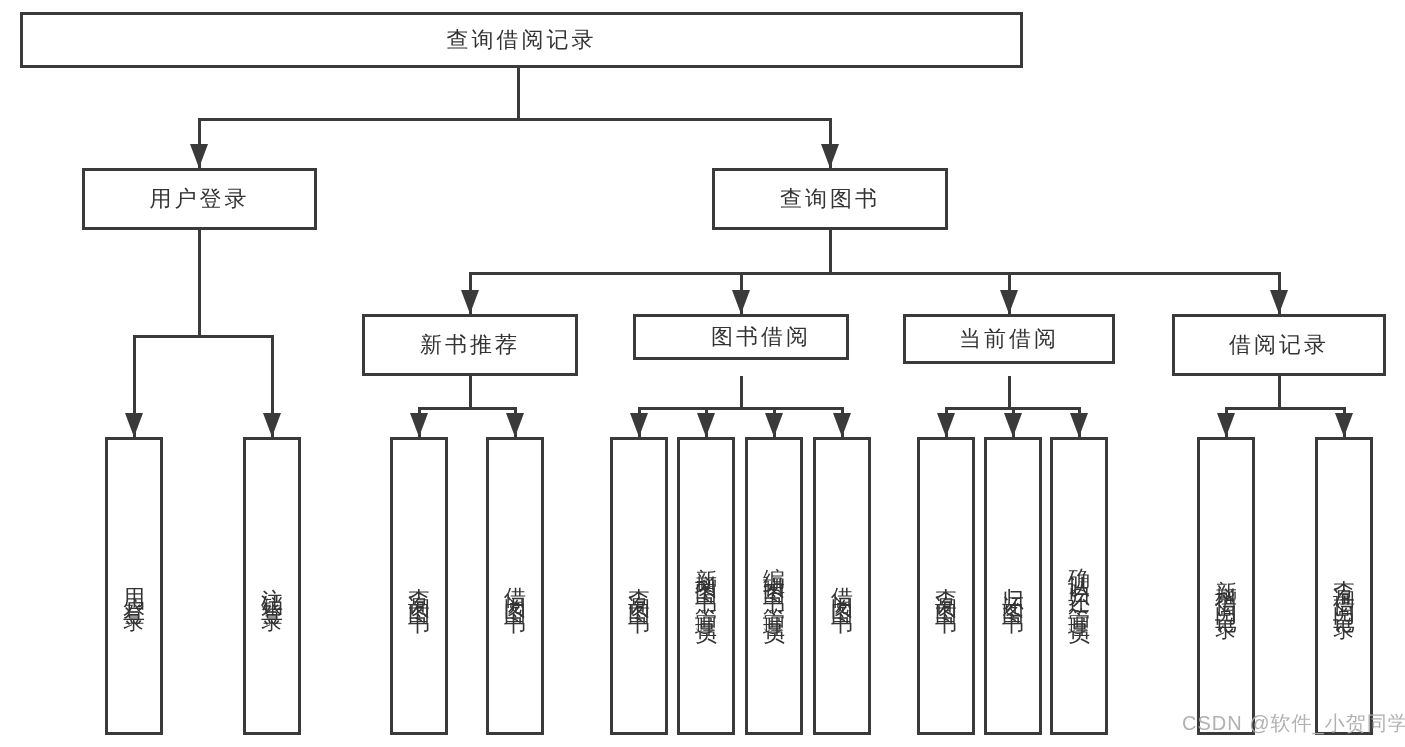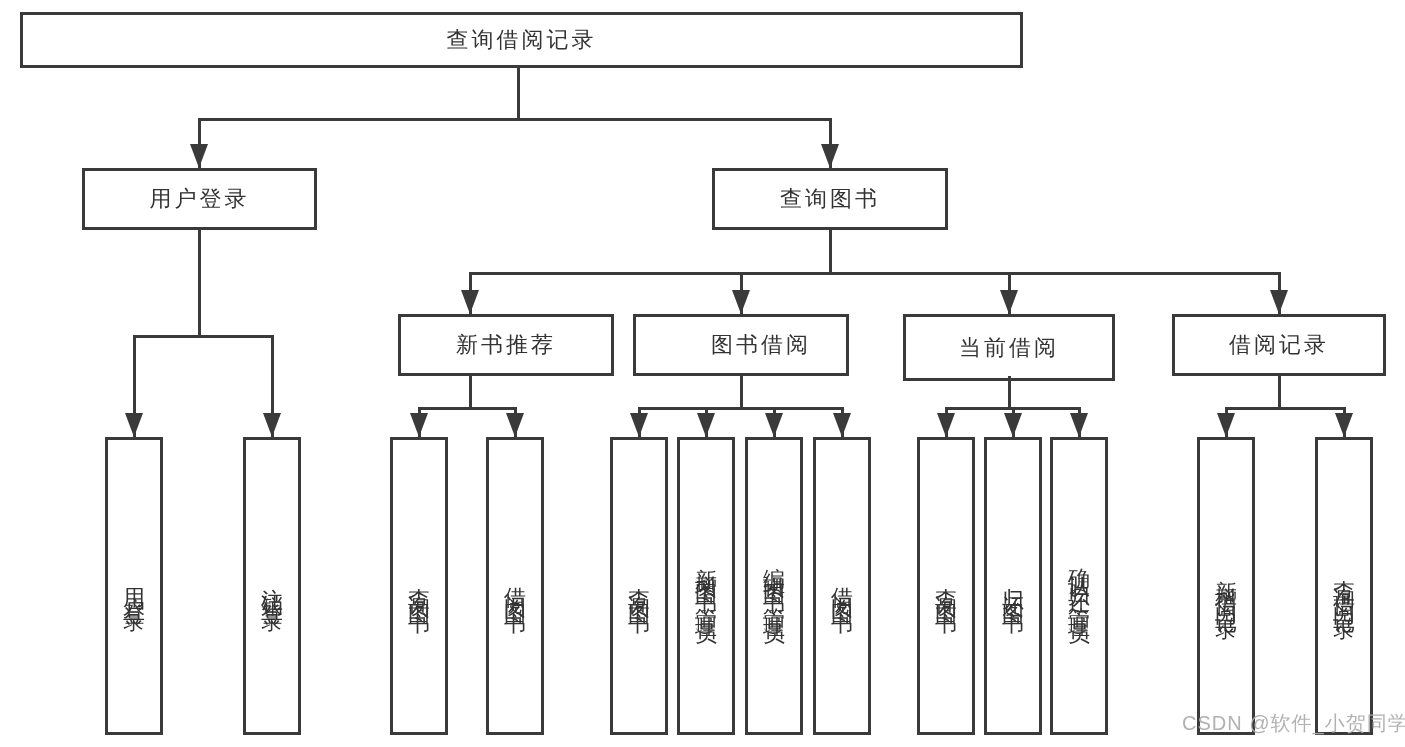--- a/index.html
+++ b/index.html
@@ -37,23 +37,23 @@
 </head>
 <body>
 
 <div class="stage">
 
   <div class="box hbox" style="left:20px; top:12px; width:1003px; height:56px;">查询借阅记录</div>
 
   <div class="box hbox" style="left:82px; top:168px; width:235px; height:62px;">用户登录</div>
   <div class="box hbox" style="left:712px; top:168px; width:236px; height:62px;">查询图书</div>
 
-  <div class="box hbox" style="left:362px; top:314px; width:216px; height:62px;margin-left:36px;">新书推荐</div>
-  <div class="box hbox" style="left:633px; top:314px; width:216px; height:62px;padding-left:40px;">图书借阅</div>
-  <div class="box hbox" style="left:903px; top:314px; width:212px; height:67px;">当前借阅</div>
+  <div class="box hbox" style="left:362px; top:314px; width:216px; height:62px;">新书推荐</div>
+  <div class="box hbox" style="left:633px; top:314px; width:216px; height:46px;padding-left:40px;">图书借阅</div>
+  <div class="box hbox" style="left:903px; top:314px; width:212px; height:50px;">当前借阅</div>
   <div class="box hbox" style="left:1172px; top:314px; width:214px; height:62px;">借阅记录</div>
 
   <div class="box vbox" style="left:105px; top:437px; width:58px; height:298px;">用户登录</div>
   <div class="box vbox" style="left:243px; top:437px; width:58px; height:298px;">注销登录</div>
   <div class="box vbox" style="left:390px; top:437px; width:58px; height:298px;">查询图书</div>
   <div class="box vbox" style="left:486px; top:437px; width:58px; height:298px;">借阅图书</div>
   <div class="box vbox" style="left:610px; top:437px; width:58px; height:298px;">查询图书</div>
   <div class="box vbox" style="left:677px; top:437px; width:58px; height:298px;">新增图书（管理员）</div>
   <div class="box vbox" style="left:745px; top:437px; width:58px; height:298px;">编辑图书（管理员）</div>
   <div class="box vbox" style="left:813px; top:437px; width:58px; height:298px;">借阅图书</div>

